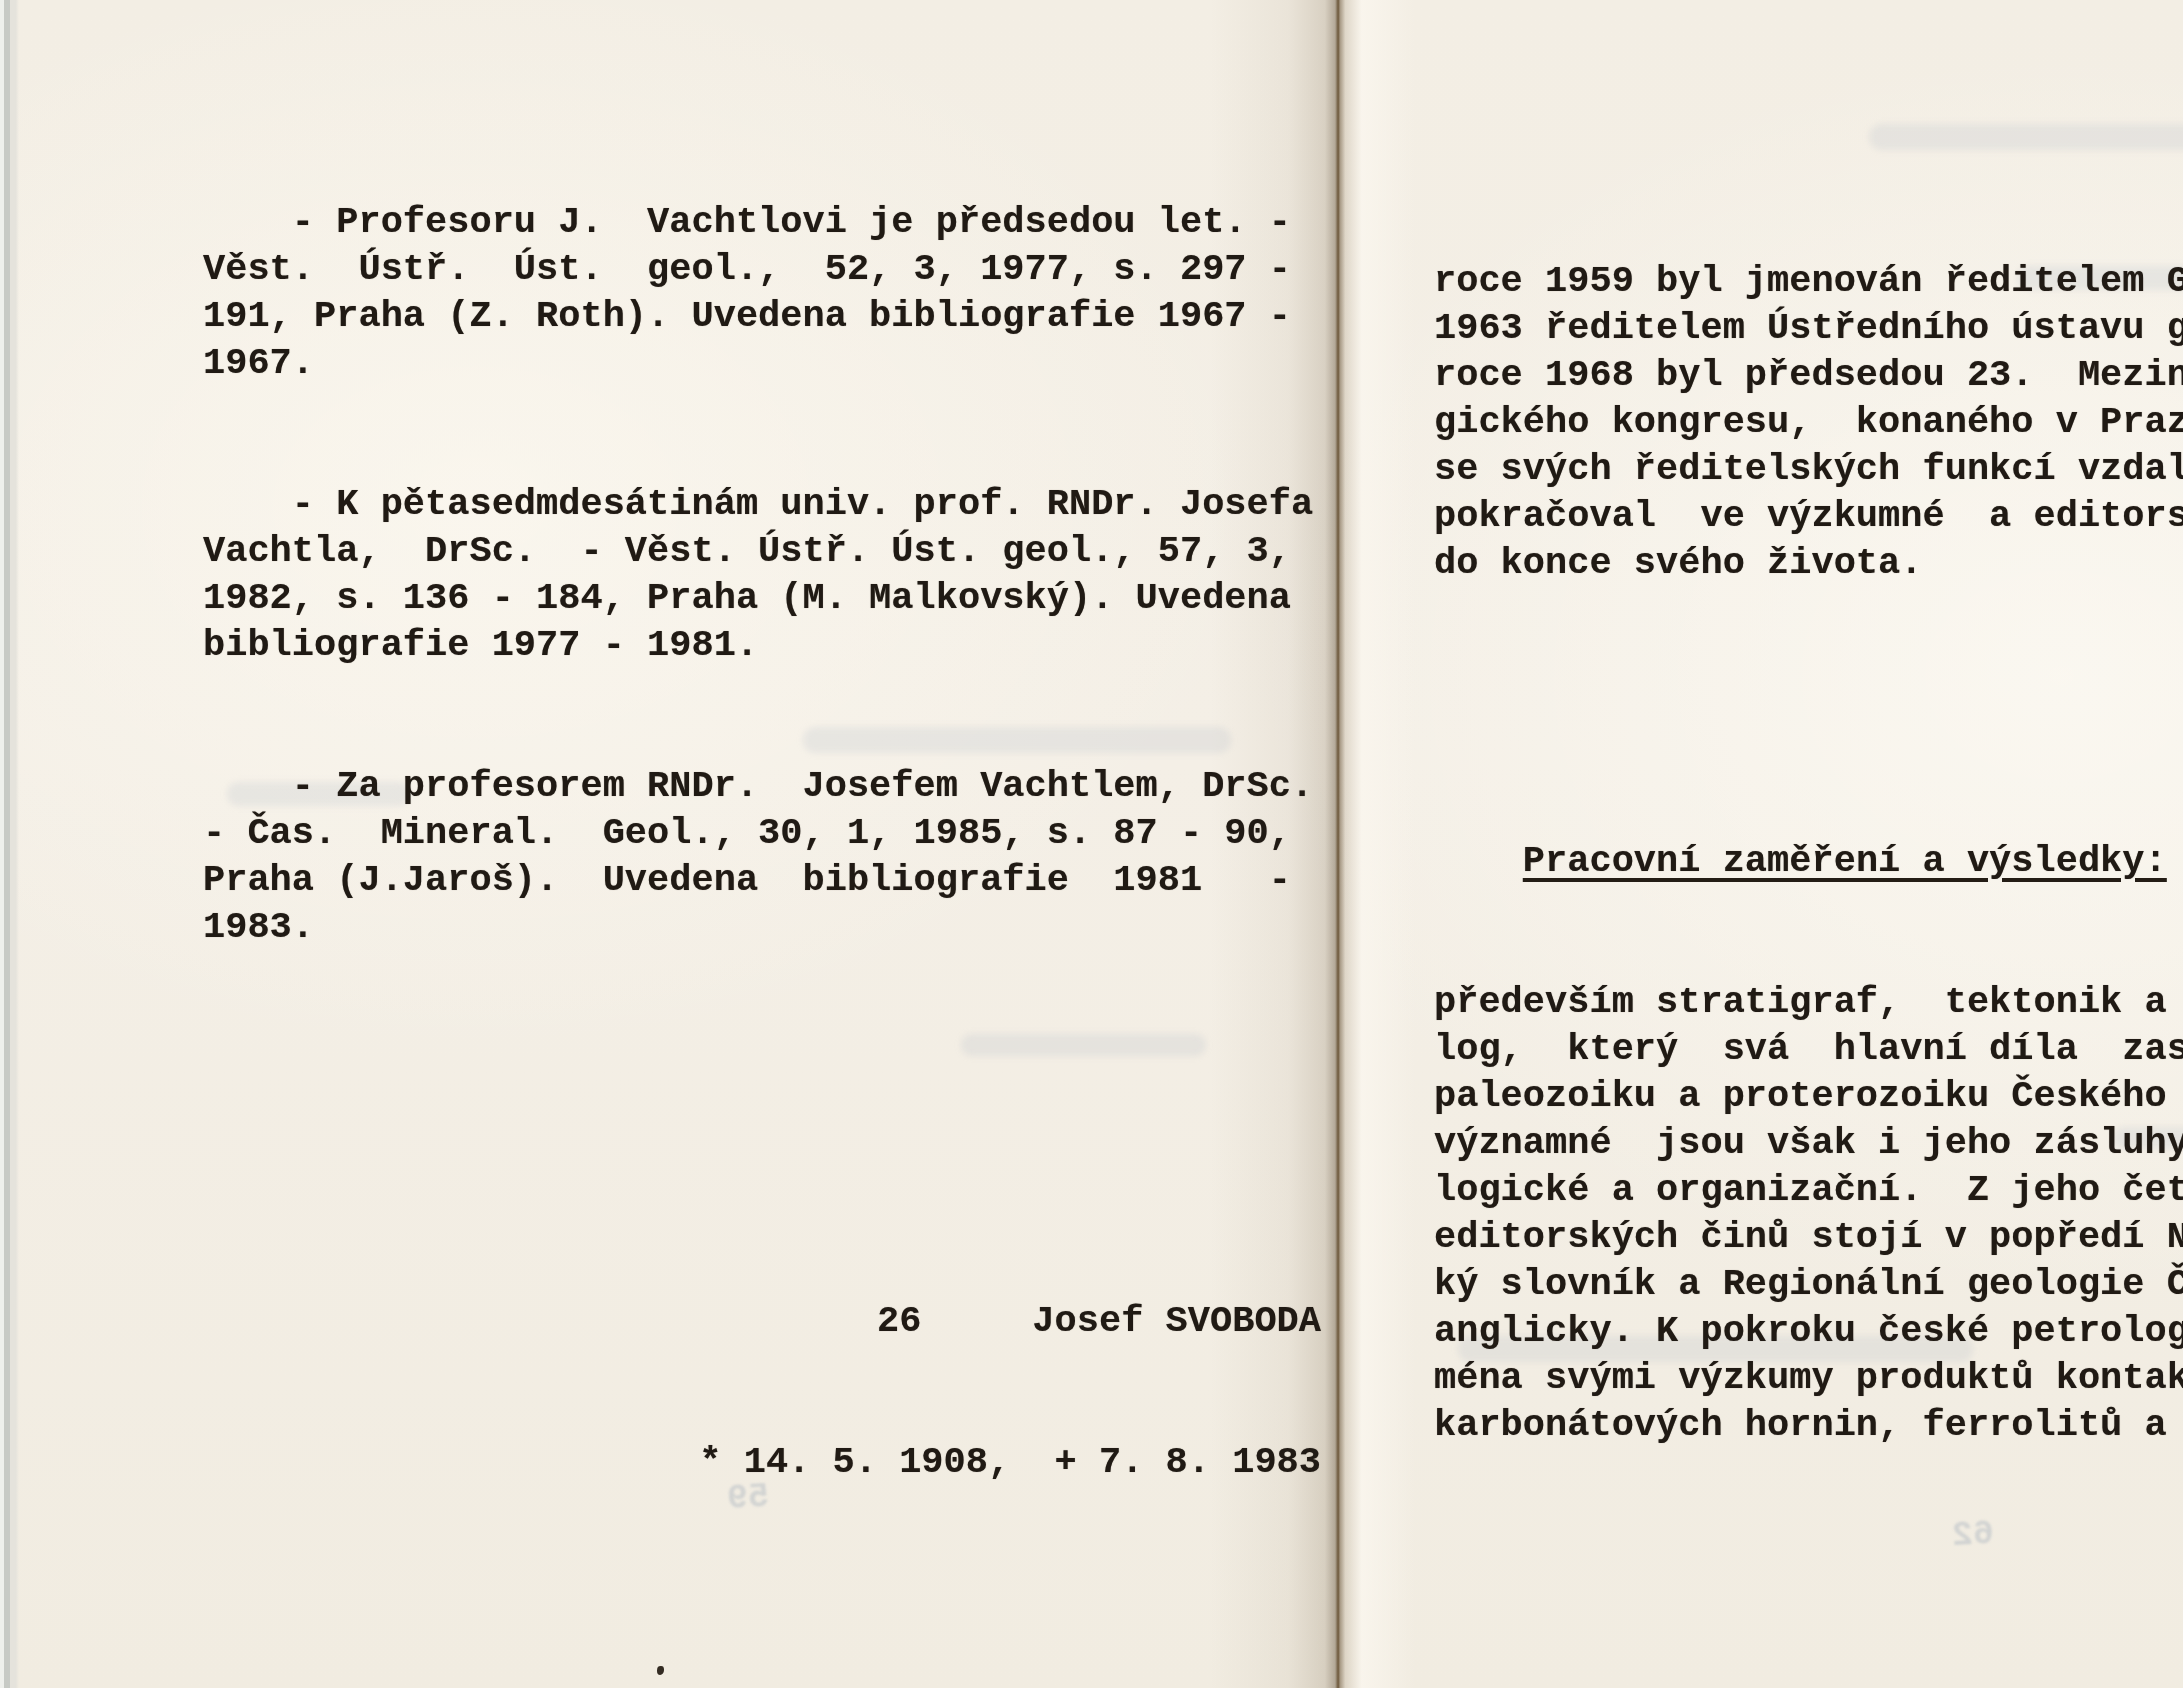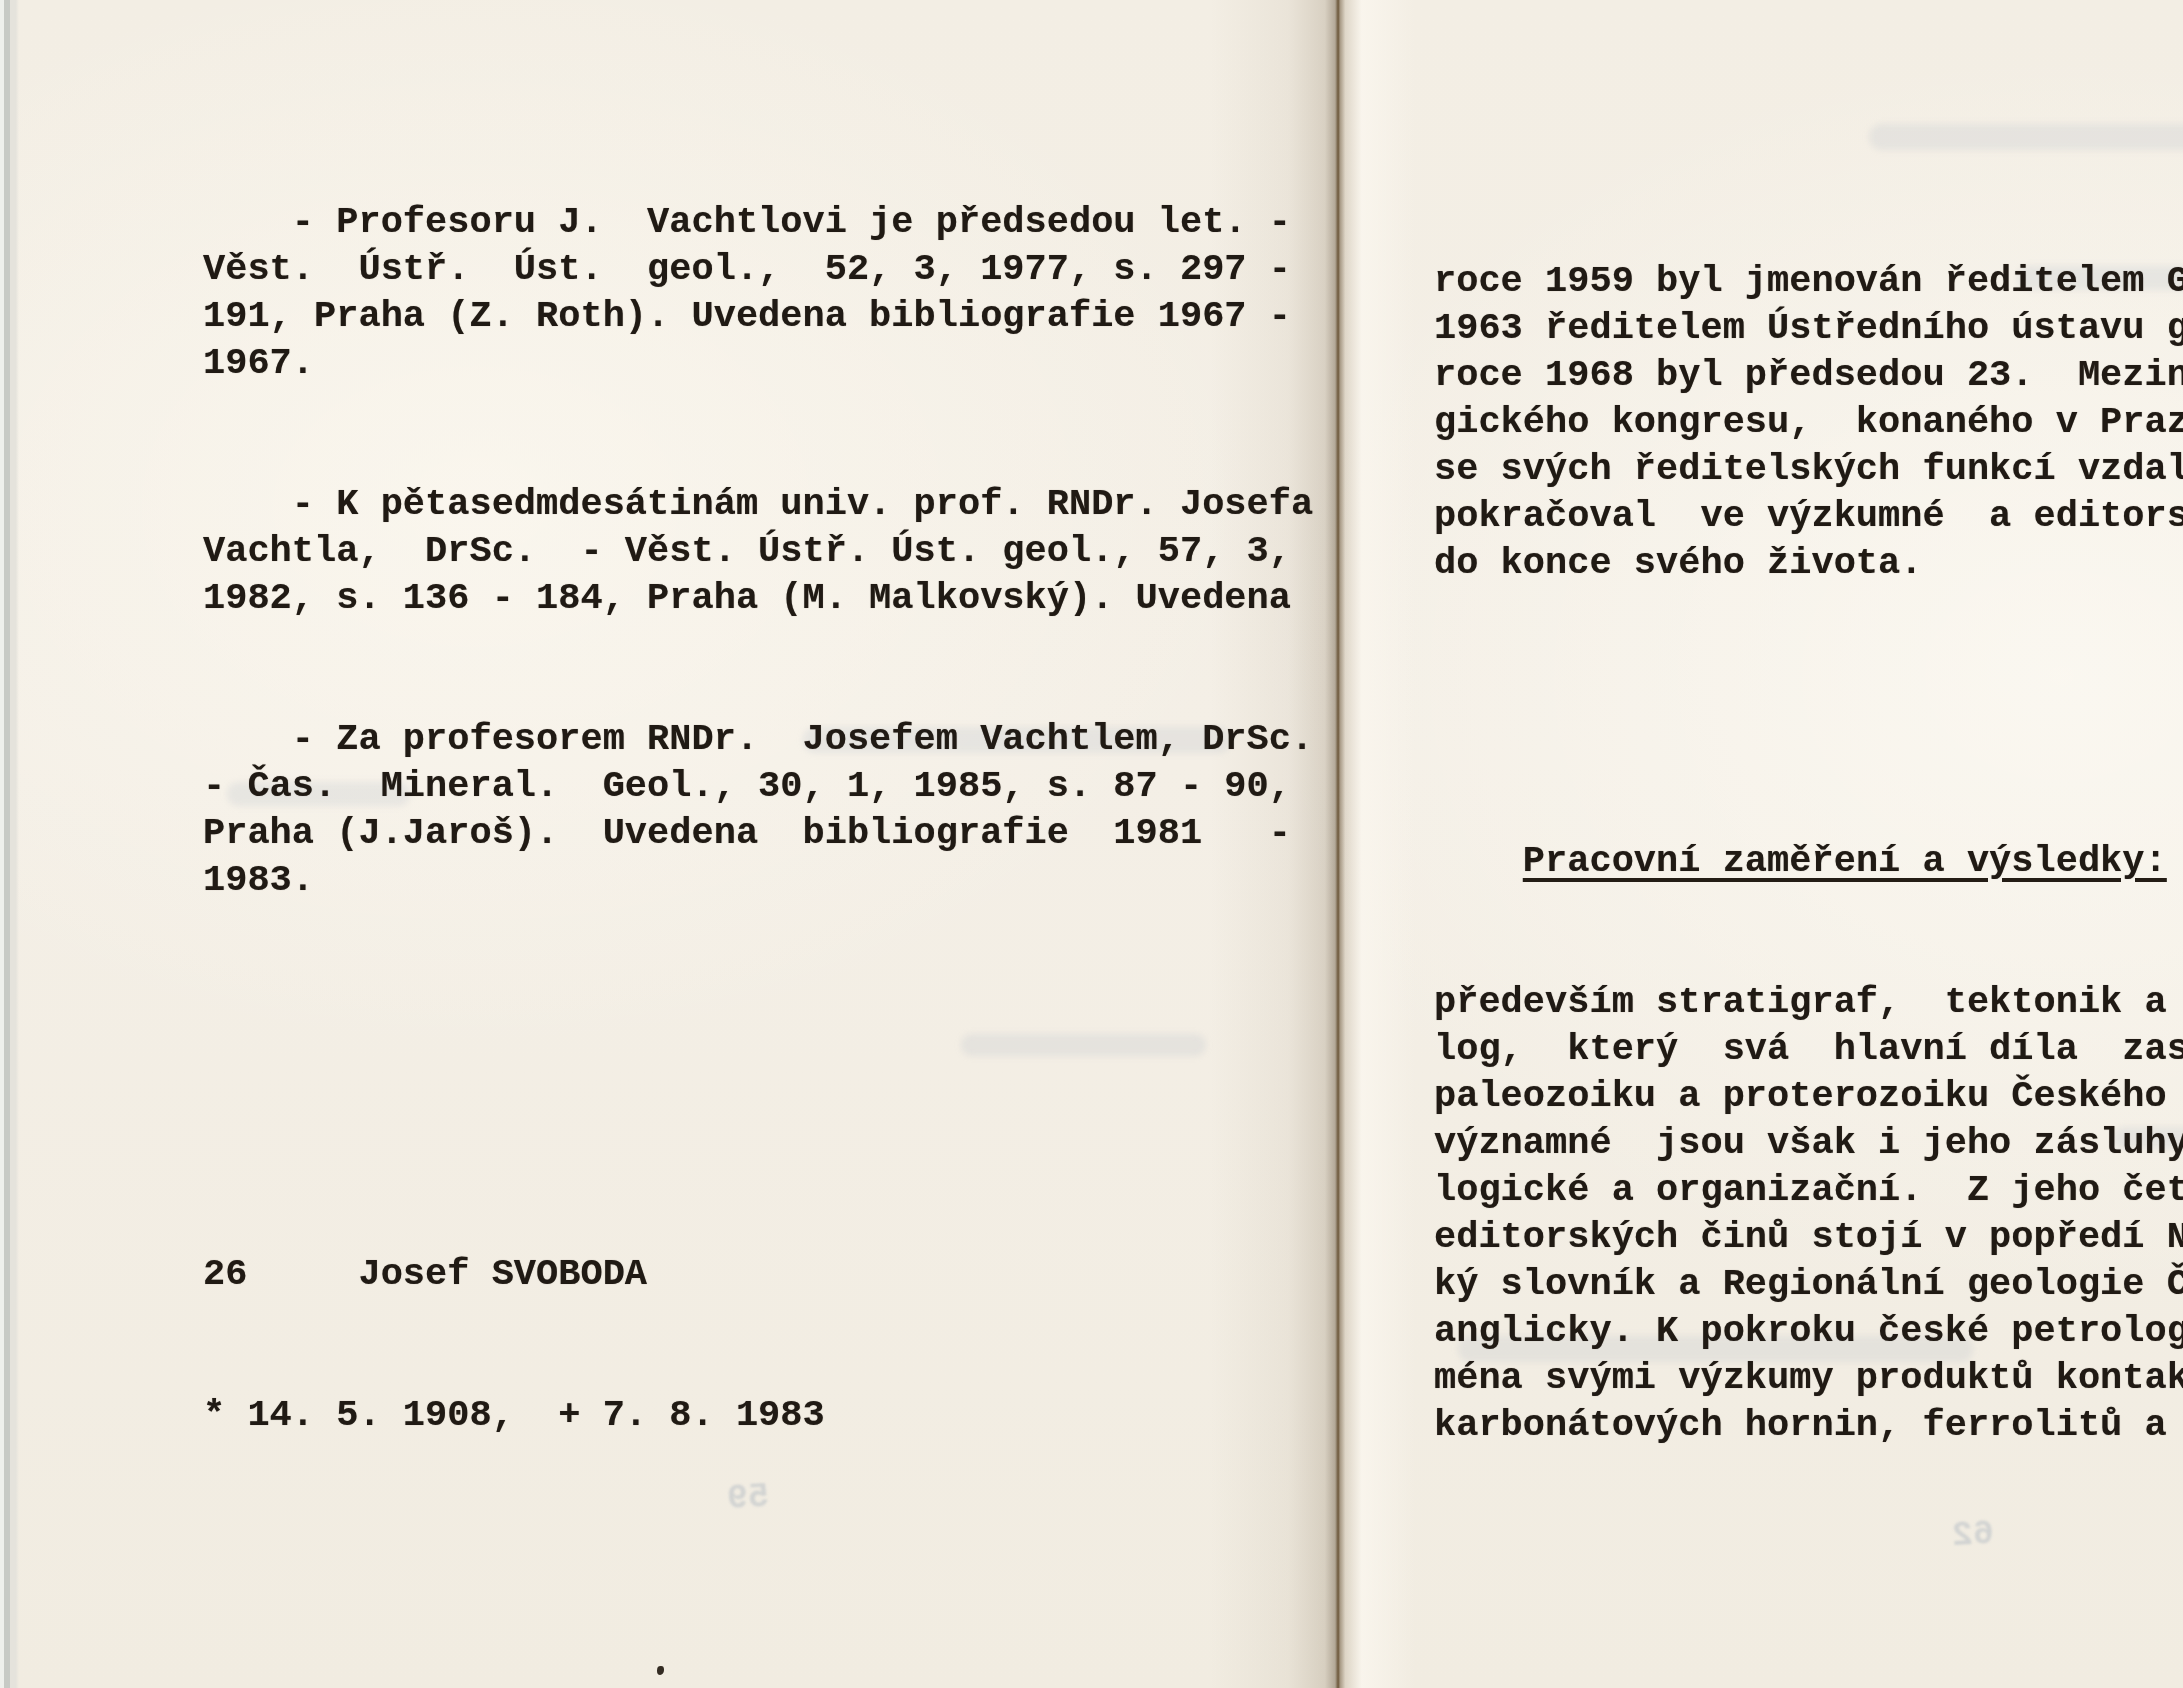--- a/index.html
+++ b/index.html
@@ -24,21 +24,21 @@
       #6b5639 62.5%,
       rgba(107,86,57,.55) 63.5%,
       rgba(150,130,100,.22) 66%,
       rgba(250,246,238,.85) 74%,
       rgba(244,239,230,0) 100%);}
   .col{position:absolute;white-space:pre;font-weight:700;font-size:37px;line-height:47px;
     color:#201a14;text-shadow:0 0 0.9px rgba(30,24,16,.45);}
   .tline{white-space:pre;}
   .u{text-decoration:underline;text-decoration-thickness:3.9px;text-underline-offset:7.4px;
      text-decoration-color:#241d15;}
-  .center{text-align:left;}
+  .center{text-align:right;}
   .ghost{position:absolute;background:rgba(158,170,188,.17);filter:blur(3.1px);border-radius:13px;}
   .speck{position:absolute;width:7px;height:8.7px;background:#332b22;border-radius:50% 40% 55% 45%;}
   .gn{position:absolute;font-weight:700;font-size:35px;color:rgba(140,155,175,.30);
       transform:scaleX(-1) rotate(3deg);filter:blur(0.9px);}
 </style>
 </head>
 <body>
 
 <div id="canvas">
 
@@ -52,21 +52,21 @@
   <div class="ghost" style="left:2017px;top:266px;width:415px;height:24px"></div>
 
   <div class="ghost" style="left:2113px;top:1127px;width:314px;height:22px"></div>
   <div class="ghost" style="left:1458px;top:1336px;width:515px;height:26px"></div>
   <div class="gn" style="left:727px;top:1478px">59</div>
   <div class="gn" style="left:1952px;top:1515px">62</div>
   <div class="speck" style="left:657px;top:1666px"></div>
 
   <div class="col" style="left:203px;top:105px;width:1118px">
     <div><div class="tline">    - Profesoru J.  Vachtlovi je předsedou let. -</div><div class="tline">Věst.  Ústř.  Úst.  geol.,  52, 3, 1977, s. 297 -</div><div class="tline">191, Praha (Z. Roth). Uvedena bibliografie 1967 -</div><div class="tline">1967.</div></div>
-    <div><div class="tline">    - K pětasedmdesátinám univ. prof. RNDr. Josefa</div><div class="tline">Vachtla,  DrSc.  - Věst. Ústř. Úst. geol., 57, 3,</div><div class="tline">1982, s. 136 - 184, Praha (M. Malkovský). Uvedena</div></div>
+    <div><div class="tline">    - K pětasedmdesátinám univ. prof. RNDr. Josefa</div><div class="tline">Vachtla,  DrSc.  - Věst. Ústř. Úst. geol., 57, 3,</div><div class="tline">1982, s. 136 - 184, Praha (M. Malkovský). Uvedena</div><div class="tline">bibliografie 1977 - 1981.</div></div>
     <div><div class="tline">    - Za profesorem RNDr.  Josefem Vachtlem, DrSc.</div><div class="tline">- Čas.  Mineral.  Geol., 30, 1, 1985, s. 87 - 90,</div><div class="tline">Praha (J.Jaroš).  Uvedena  bibliografie  1981   -</div><div class="tline">1983.</div></div>
 
     <div style="margin-top:112px">
       <div class="tline center">26     Josef SVOBODA</div>
       <div class="tline center">* 14. 5. 1908,  + 7. 8. 1983</div>
     </div>
 
     
 
     

